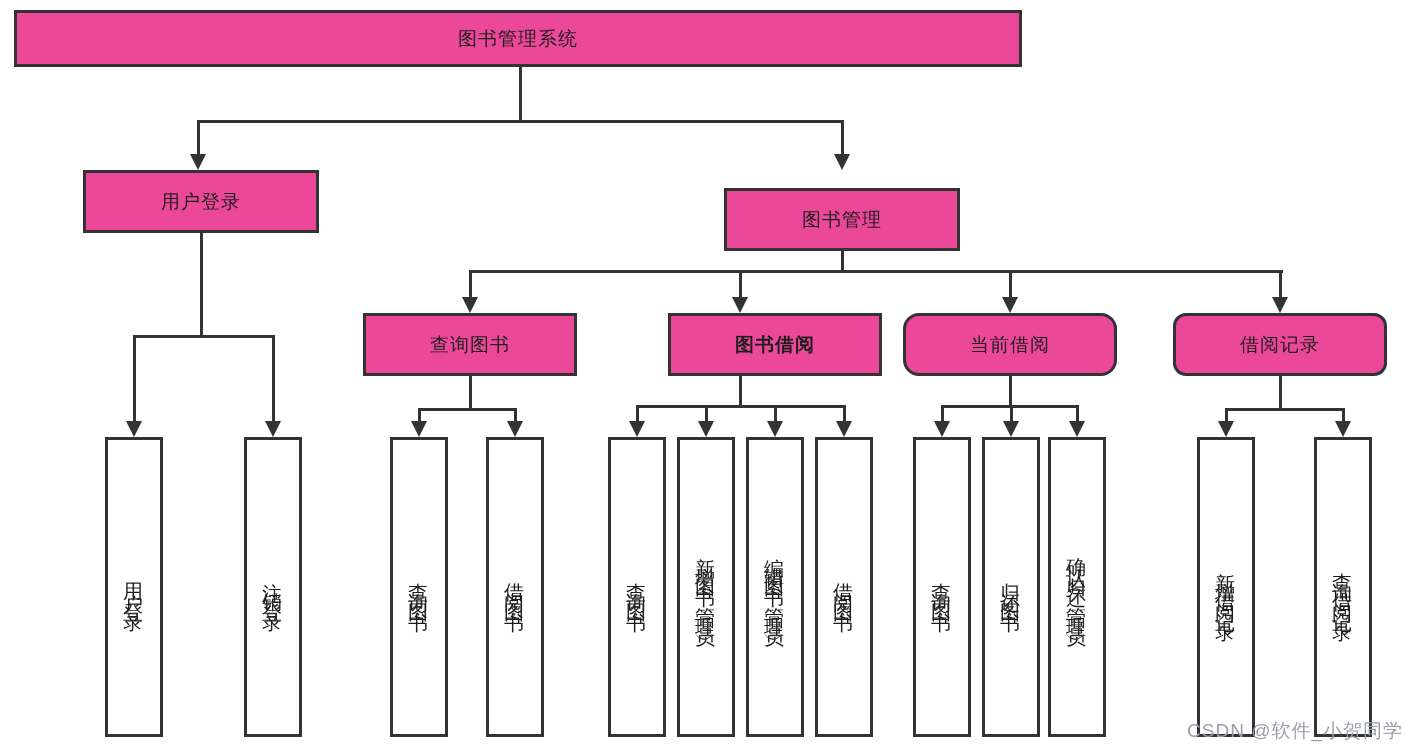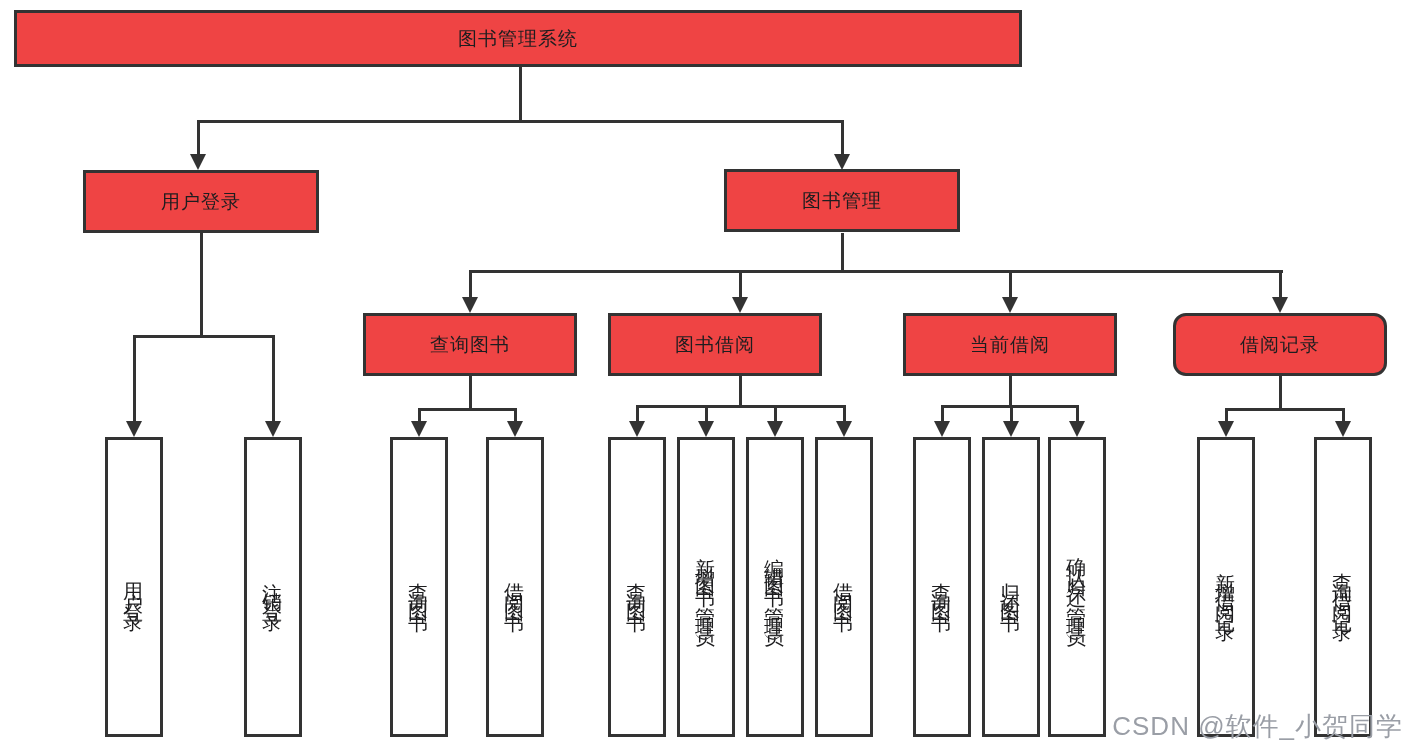--- a/index.html
+++ b/index.html
@@ -2,21 +2,21 @@
 <html><head>
 <meta charset="utf-8">
 <title>图书管理系统</title>
 <style>
   html,body{margin:0;padding:0;background:#ffffff;}
   #canvas{
     position:relative;width:1405px;height:747px;background:#ffffff;overflow:hidden;
     font-family:"Liberation Sans","DejaVu Sans",sans-serif;
   }
   .node{
-    position:absolute;height:63px;box-sizing:border-box;background:#ef4444;
+    position:absolute;height:63px;box-sizing:border-box;background:#ec4899;
     border:3px solid #333;display:flex;align-items:center;justify-content:center;
     font-size:19px;letter-spacing:1px;color:#1d1d1f;z-index:2;
   }
   .leaf{
     position:absolute;top:437px;width:58px;height:300px;box-sizing:border-box;
     background:#ffffff;border:3px solid #333;display:flex;align-items:center;justify-content:center;
     z-index:2;
   }
   .leaf span{
     writing-mode:vertical-rl;text-orientation:mixed;
@@ -26,54 +26,54 @@
   .hl{position:absolute;height:3px;background:#333;z-index:1;}
   .arrow{position:absolute;width:16px;z-index:1;}
   .arrow::before{
     content:"";position:absolute;left:6.5px;top:0;width:3px;height:calc(100% - 13px);background:#333;
   }
   .arrow::after{
     content:"";position:absolute;left:0;bottom:0;width:0;height:0;
     border-left:8px solid transparent;border-right:8px solid transparent;border-top:16px solid #333;
   }
   .watermark{
-    position:absolute;right:2px;bottom:3px;font-size:26px;color:#9a9ea6;
+    position:absolute;right:2px;bottom:3px;font-size:19px;color:#9a9ea6;
     letter-spacing:1px;z-index:3;white-space:nowrap;
   }
 </style>
 </head>
 <body>
 
 <div id="canvas">
 
   <div class="node" style="left:14px;top:10px;width:1008px;height:57px;">图书管理系统</div>
 
   <div class="vl" style="left:518.5px;top:67px;height:53px;"></div>
   <div class="hl" style="left:196.5px;top:120px;width:647px;"></div>
   <div class="arrow" style="left:190px;top:120px;height:50px;"></div>
   <div class="arrow" style="left:834px;top:120px;height:50px;"></div>
 
   <div class="node" style="left:83px;top:170px;width:236px;">用户登录</div>
-  <div class="node" style="left:724px;top:169px;width:236px;">图书管理</div>
+  <div class="node" style="left:724px;top:188px;width:236px;">图书管理</div>
 
   <div class="vl" style="left:199.5px;top:233px;height:104px;"></div>
   <div class="hl" style="left:132.5px;top:335px;width:142px;"></div>
   <div class="arrow" style="left:126px;top:335px;height:102px;"></div>
   <div class="arrow" style="left:265px;top:335px;height:102px;"></div>
 
   <div class="vl" style="left:840.5px;top:233px;height:39px;"></div>
   <div class="hl" style="left:468.5px;top:270px;width:814px;"></div>
   <div class="arrow" style="left:462px;top:270px;height:43px;"></div>
   <div class="arrow" style="left:732px;top:270px;height:43px;"></div>
   <div class="arrow" style="left:1002px;top:270px;height:43px;"></div>
   <div class="arrow" style="left:1272px;top:270px;height:43px;"></div>
 
   <div class="node" style="left:363px;top:313px;width:214px;">查询图书</div>
-  <div class="node" style="left:608px;top:313px;width:214px;">图书借阅</div>
-  <div class="node" style="left:903px;top:313px;width:214px;">当前借阅</div>
+  <div class="node" style="left:668px;top:313px;width:214px;font-weight:bold;">图书借阅</div>
+  <div class="node" style="left:903px;top:313px;width:214px;border-radius:16px;">当前借阅</div>
   <div class="node" style="left:1173px;top:313px;width:214px;border-radius:13px;">借阅记录</div>
 
   <div class="vl" style="left:468.5px;top:376px;height:34px;"></div>
   <div class="hl" style="left:417.5px;top:408px;width:99px;"></div>
   <div class="arrow" style="left:411px;top:408px;height:29px;"></div>
   <div class="arrow" style="left:507px;top:408px;height:29px;"></div>
 
   <div class="vl" style="left:738.5px;top:376px;height:31px;"></div>
   <div class="hl" style="left:635.5px;top:405px;width:210px;"></div>
   <div class="arrow" style="left:629px;top:405px;height:32px;"></div>

